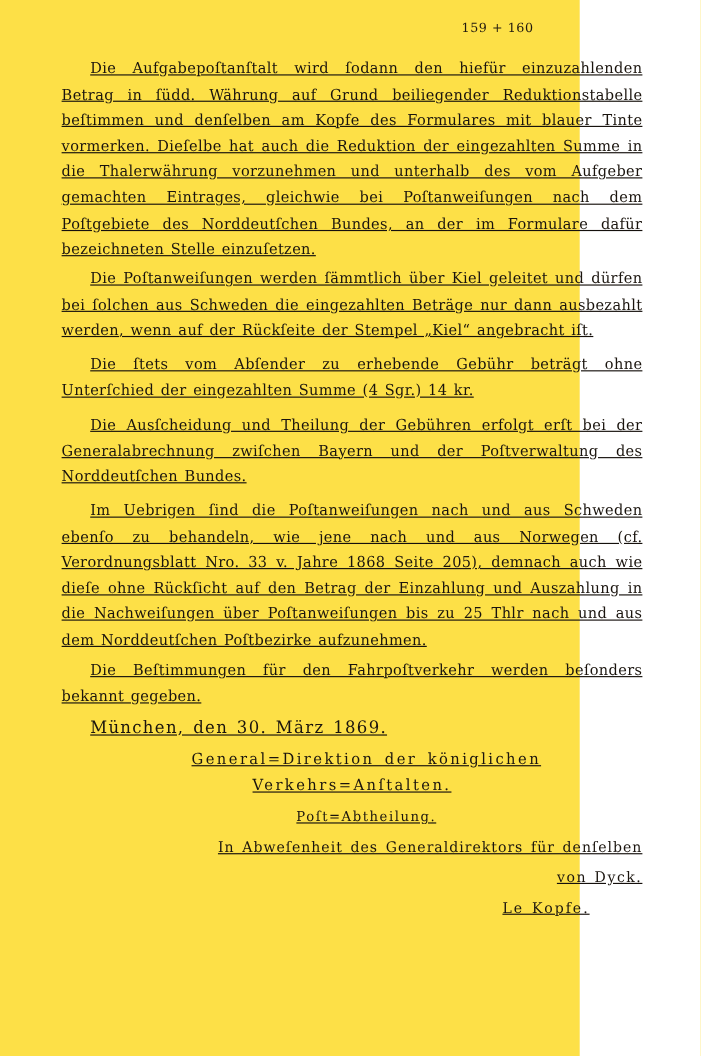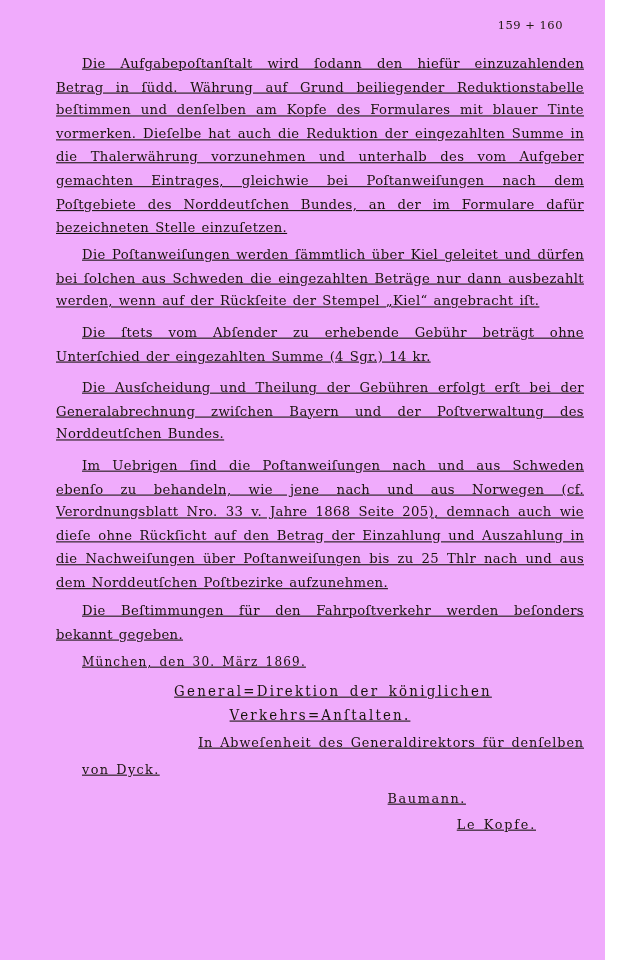--- a/index.html
+++ b/index.html
@@ -12,23 +12,23 @@
     background: #ffffff;
     font-family: "DejaVu Serif", serif;
     color: #15100c;
     position: relative;
     overflow: hidden;
   }
   .page {
     position: absolute;
     left: 0;
     top: 0;
-    width: 605px;
+    width: 527px;
     height: 960px;
-    background: #f0abfc;
+    background: #fde047;
   }
   .page-number {
     position: absolute;
     right: 42px;
     top: 18px;
     font-size: 11.5px;
     letter-spacing: 0.5px;
     color: #20190f;
     font-family: "DejaVu Serif", serif;
   }
@@ -59,21 +59,21 @@
     margin-bottom: 4px;
   }
   .sign-block {
     margin-top: 6px;
   }
   .sig-left {
     text-indent: 26px;
     letter-spacing: 1.2px;
     word-spacing: 2px;
     margin: 0 0 8px 0;
-    font-size: 12px;
+    font-size: 15px;
     line-height: 22px;
   }
   .heading-line {
     text-align: center;
     letter-spacing: 2.2px;
     word-spacing: 3px;
     font-size: 13.4px;
     margin: 2px 0 6px 0;
   }
   .sub-line {
@@ -83,21 +83,21 @@
     margin: 0 0 6px 0;
   }
   .absent-line {
     text-align: right;
     letter-spacing: 0.9px;
     word-spacing: 2px;
     font-size: 12.8px;
     margin: 0 0 4px 0;
   }
   .name-vondyck {
-    text-align: left;
+    text-align: right;
     letter-spacing: 1.4px;
     font-size: 12.8px;
     margin: 0 0 6px 0;
   }
   .name-baumann {
     text-align: right;
     padding-right: 118px;
     letter-spacing: 1.6px;
     font-size: 12.8px;
     margin: 0 0 4px 0;
@@ -130,24 +130,24 @@
     <p class="para">Im Uebrigen ſind die Poſtanweiſungen nach und aus Schweden ebenſo zu behandeln, wie jene nach und aus Norwegen (cf. Verordnungsblatt Nro. 33 v. Jahre 1868 Seite 205), demnach auch wie dieſe ohne Rückſicht auf den Betrag der Einzahlung und Auszahlung in die Nachweiſungen über Poſtanweiſungen bis zu 25 Thlr nach und aus dem Norddeutſchen Poſtbezirke aufzunehmen.</p>
 
     <p class="para tight">Die Beſtimmungen für den Fahrpoſtverkehr werden beſonders bekannt gegeben.</p>
 
     <div class="sign-block">
 
       <p class="para sig-left">München, den 30. März 1869.</p>
 
       <p class="para heading-line">General=Direktion der königlichen Verkehrs=Anſtalten.</p>
 
+      <p class="para sub-line">Poſt=Abtheilung.</p>
 
       <p class="para absent-line">In Abweſenheit des Generaldirektors für denſelben</p>
 
       <p class="para name-vondyck">von Dyck.</p>
 
-      <p class="para name-baumann">Baumann.</p>
 
       <p class="para name-lesage">Le Kopfe.</p>
 
     </div>
   </div>
 </div>
 
 </body></html>

